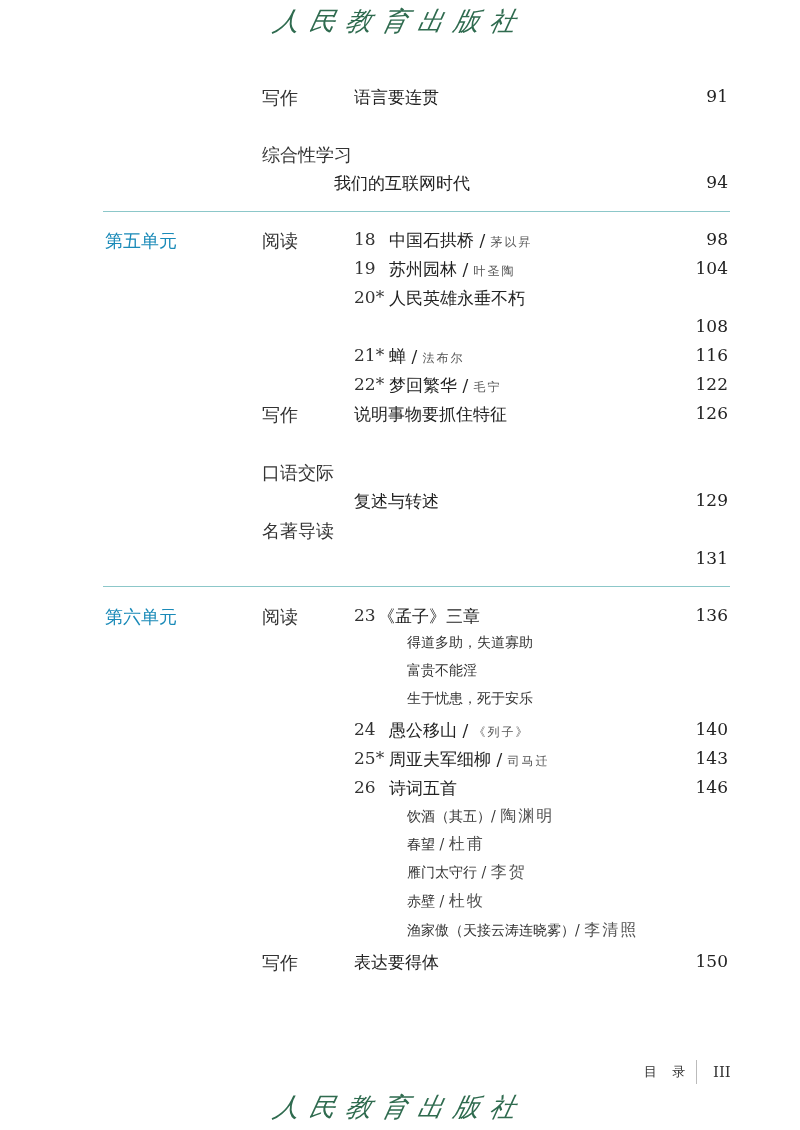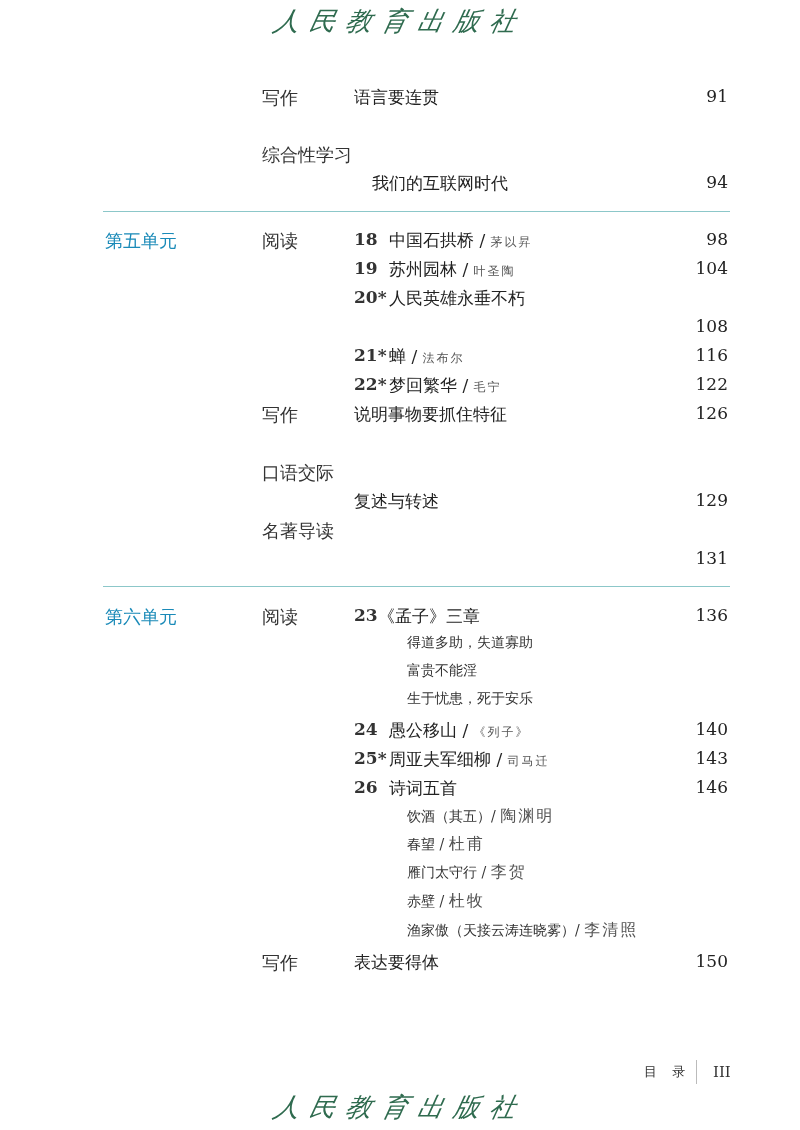--- a/index.html
+++ b/index.html
@@ -6,21 +6,21 @@
   body { width:800px; height:1130px; position:relative; overflow:hidden;
          font-family:"DejaVu Serif","Liberation Serif",serif; color:#222; }
   .logo { position:absolute; left:0; width:800px; text-align:center;
           font-family:"DejaVu Serif",serif; font-style:italic; color:#2f6b4f;
           font-size:26px; letter-spacing:10px; transform:skewX(-12deg); }
   .logo.top { top:4px; }
   .logo.bottom { top:1090px; }
   .row { position:absolute; left:0; width:800px; height:26px; }
   .unit { position:absolute; left:105px; font-size:18px; color:#1a8ab8; }
   .cat { position:absolute; left:262px; font-size:18px; color:#333; }
-  .num { position:absolute; left:354px; font-size:17px; color:#333;font-weight:bold; }
+  .num { position:absolute; left:354px; font-size:17px; color:#333; }
   .title { position:absolute; font-size:17px; color:#222; }
   .author { font-size:12px; color:#555; letter-spacing:2px; }
   .sub { position:absolute; font-size:14px; color:#333; }
   .sub .author { font-size:16px; }
   .page { position:absolute; right:72px; font-size:17px; color:#222; }
   .divider { position:absolute; left:103px; width:627px; height:1px; background:#8cc7c9; }
   .footer-label { position:absolute; left:644px; top:1063px; font-size:13px; letter-spacing:6px; color:#333;font-family:Liberation Serif, serif; }
   .footer-sep { position:absolute; left:696px; top:1060px; width:1px; height:24px; background:#bbb; }
   .footer-page { position:absolute; left:713px; top:1063px; font-size:15px; color:#333;text-align:center; }
 </style>
@@ -31,21 +31,21 @@
 
 <div class="row" style="top:86px">
   <span class="cat">写作</span>
   <span class="title" style="left:354px">语言要连贯</span>
   <span class="page">91</span>
 </div>
 <div class="row" style="top:143px">
   <span class="cat">综合性学习</span>
 </div>
 <div class="row" style="top:172px">
-  <span class="title" style="left:372px">我们的互联网时代</span>
+  <span class="title" style="left:334px">我们的互联网时代</span>
   <span class="page">94</span>
 </div>
 
 <div class="divider" style="top:211px"></div>
 
 <div class="row" style="top:229px">
   <span class="unit">第五单元</span>
   <span class="cat">阅读</span>
   <span class="num">18</span>
   <span class="title" style="left:389px"><span>中国石拱桥 / </span><span class="author">茅以昇</span></span>

